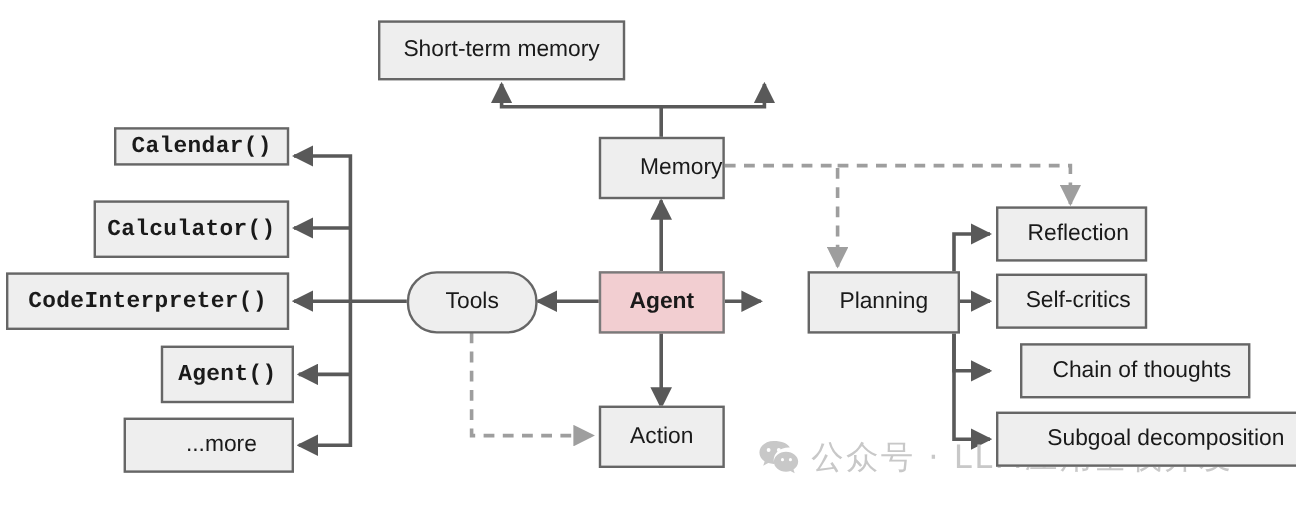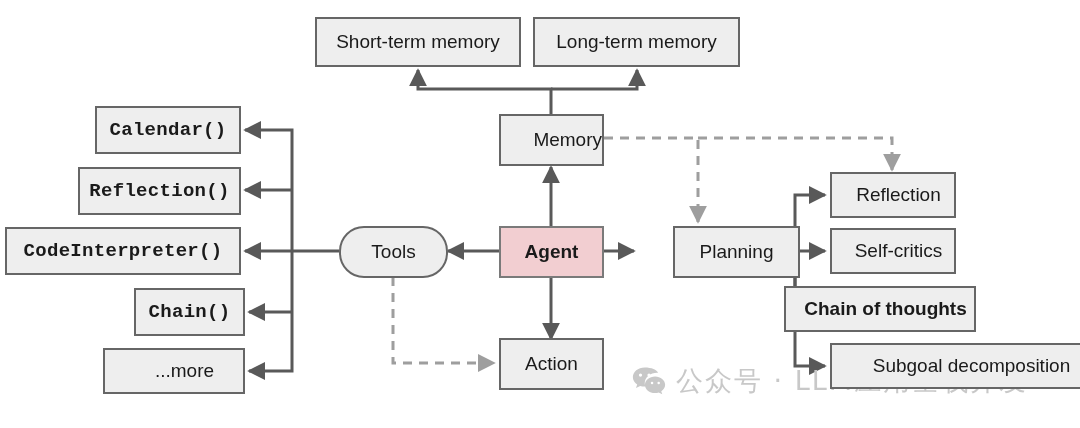--- a/index.html
+++ b/index.html
@@ -115,63 +115,60 @@
 
       <path d="M 698 138 L 892 138 L 892 170" marker-end="url(#arrow-dashed)"></path>
 
       <path d="M 393 277 L 393 363 L 494 363" marker-end="url(#arrow-dashed)"></path>
     </g>
   </svg>
 
   <div class="node center" style="left:315px; top:17px; width:206px; height:50px;">
     <span>Short-term memory</span>
   </div>
-  <div class="node center" style="left:533px; top:17px; width:207px; height:50px;">
-    <span>Long-term memory</span>
-  </div>
 
   <div class="node center" style="left:499px; top:114px; width:105px; height:52px;justify-content:flex-end;">
     <span>Memory</span>
   </div>
   <div class="node center agent" style="left:499px; top:226px; width:105px; height:52px;">
     <span>Agent</span>
   </div>
   <div class="node center" style="left:499px; top:338px; width:105px; height:52px;">
     <span>Action</span>
   </div>
   <div class="node center" style="left:339px; top:226px; width:109px; height:52px;border-radius:25px;">
     <span>Tools</span>
   </div>
   <div class="node center" style="left:673px; top:226px; width:127px; height:52px;">
     <span>Planning</span>
   </div>
 
-  <div class="node center mono" style="left:95px; top:106px; width:146px; height:48px;">
+  <div class="node center mono" style="left:95px; top:106px; width:146px; height:32px;">
     <span>Calendar()</span>
   </div>
   <div class="node center mono" style="left:78px; top:167px; width:163px; height:48px;">
-    <span>Reflection()</span>
+    <span>Calculator()</span>
   </div>
   <div class="node center mono" style="left:5px; top:227px; width:236px; height:48px;">
     <span>CodeInterpreter()</span>
   </div>
   <div class="node center mono" style="left:134px; top:288px; width:111px; height:48px;">
-    <span>Chain()</span>
+    <span>Agent()</span>
   </div>
   <div class="node center" style="left:103px; top:348px; width:142px; height:46px;padding-left:21px;">
     <span>...more</span>
   </div>
 
   <div class="node left-align" style="left:830px; top:172px; width:126px; height:46px;">
     <span>Reflection</span>
   </div>
   <div class="node left-align" style="left:830px; top:228px; width:126px; height:46px;">
     <span>Self-critics</span>
   </div>
-  <div class="node left-align" style="left:784px; top:286px; width:192px; height:46px;font-weight:bold;">
+  <div class="node left-align" style="left:850px; top:286px; width:192px; height:46px;">
     <span>Chain of thoughts</span>
   </div>
   <div class="node left-align" style="left:830px; top:343px; width:272px; height:46px;">
     <span>Subgoal decomposition</span>
   </div>
 
   <div id="watermark">
     <svg class="wm-logo" viewBox="0 0 40 34" xmlns="http://www.w3.org/2000/svg">
       <g fill="#c8c8c8">
         <path d="M15 1C7 1 1 6.2 1 12.4c0 3.5 2 6.6 5.1 8.7l-1.4 4.2 4.9-2.5c1.7.5 3.5.8 5.4.8h.9C15.3 22.3 15 21 15 19.6 15 12.8 21.6 7.4 29.6 7.4c.4 0 .8 0 1.2.1C29.3 3.6 22.8 1 15 1z"></path>

